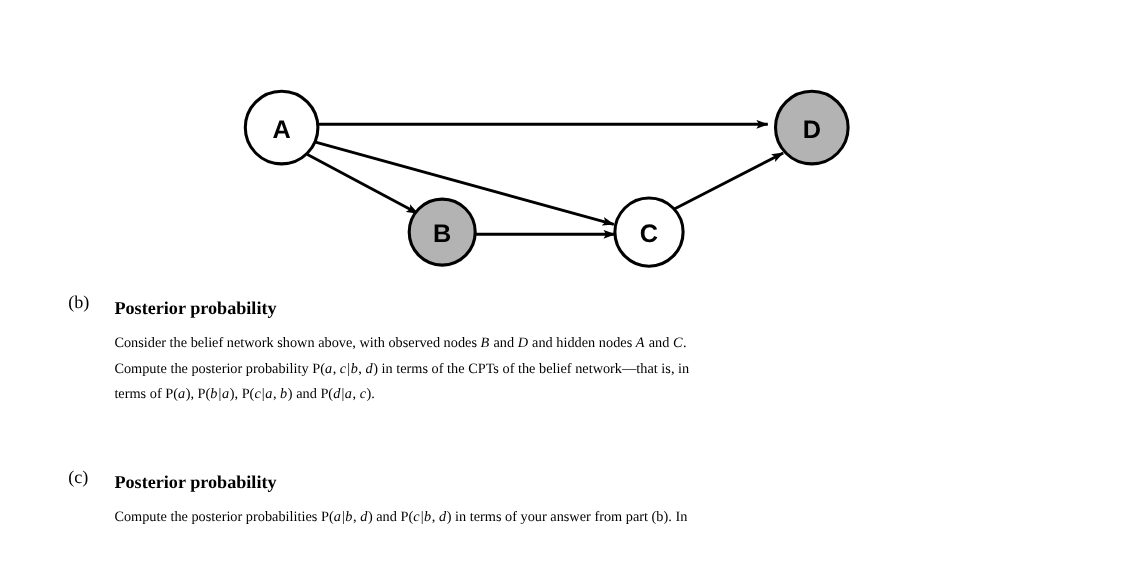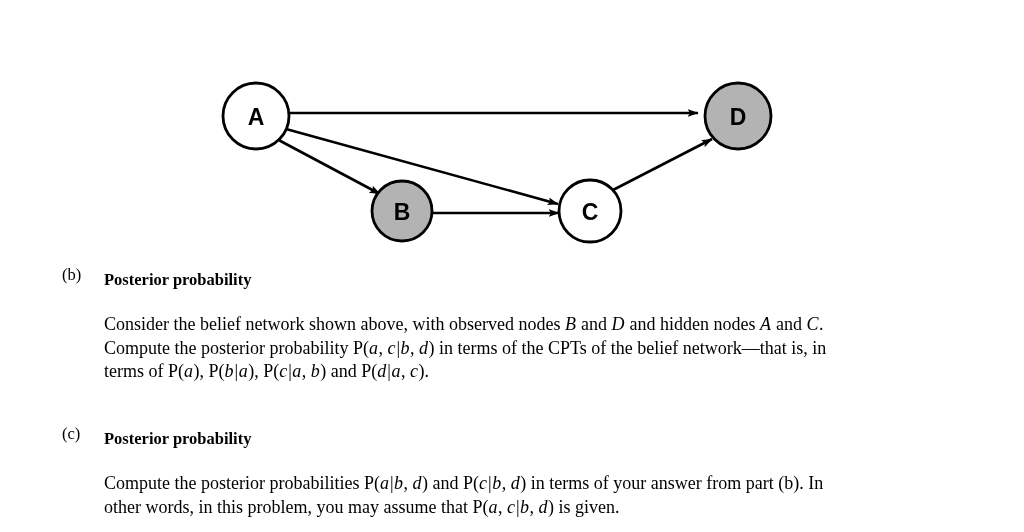--- a/index.html
+++ b/index.html
@@ -68,22 +68,22 @@
     font-weight: normal;
   }
   .block-title {
     position: absolute;
     left: 42px;
     top: 5px;
     font-weight: bold;
   }
   .block-body {
     margin-left: 42px;
-    margin-top: 28px;
-    font-size: 18px;
+    margin-top: 14px;
+    font-size: 13px;
     line-height: 23.5px;
   }
   .para-line {
     white-space: nowrap;
   }
   .mi {
     font-style: italic;
     font-family: "Liberation Serif", "DejaVu Serif", serif;
     padding-right: 0.5px;
   }
@@ -151,17 +151,16 @@
       </div>
   </div>
 
   <div class="problem-block" id="block-c">
     <div class="block-heading">
       <span class="block-marker">(c)</span>
       <span class="block-title">Posterior probability</span>
     </div>
     <div class="block-body">
         <div class="para-line">Compute the posterior probabilities <span><span>P</span><span>(</span><span class="mi">a</span><span class="mo-bar">|</span><span class="mi">b</span><span>,</span><span> </span><span class="mi">d</span><span>)</span></span> and <span><span>P</span><span>(</span><span class="mi">c</span><span class="mo-bar">|</span><span class="mi">b</span><span>,</span><span> </span><span class="mi">d</span><span>)</span></span> in terms of your answer from part (b). In</div>
-        <div class="para-line">other words, in this problem, you may assume that <span><span>P</span><span>(</span><span class="mi">a</span><span>,</span><span> </span><span class="mi">c</span><span class="mo-bar">|</span><span class="mi">b</span><span>,</span><span> </span><span class="mi">d</span><span>)</span></span> is given.</div>
       </div>
   </div>
 
 </div>
 
 </body></html>

